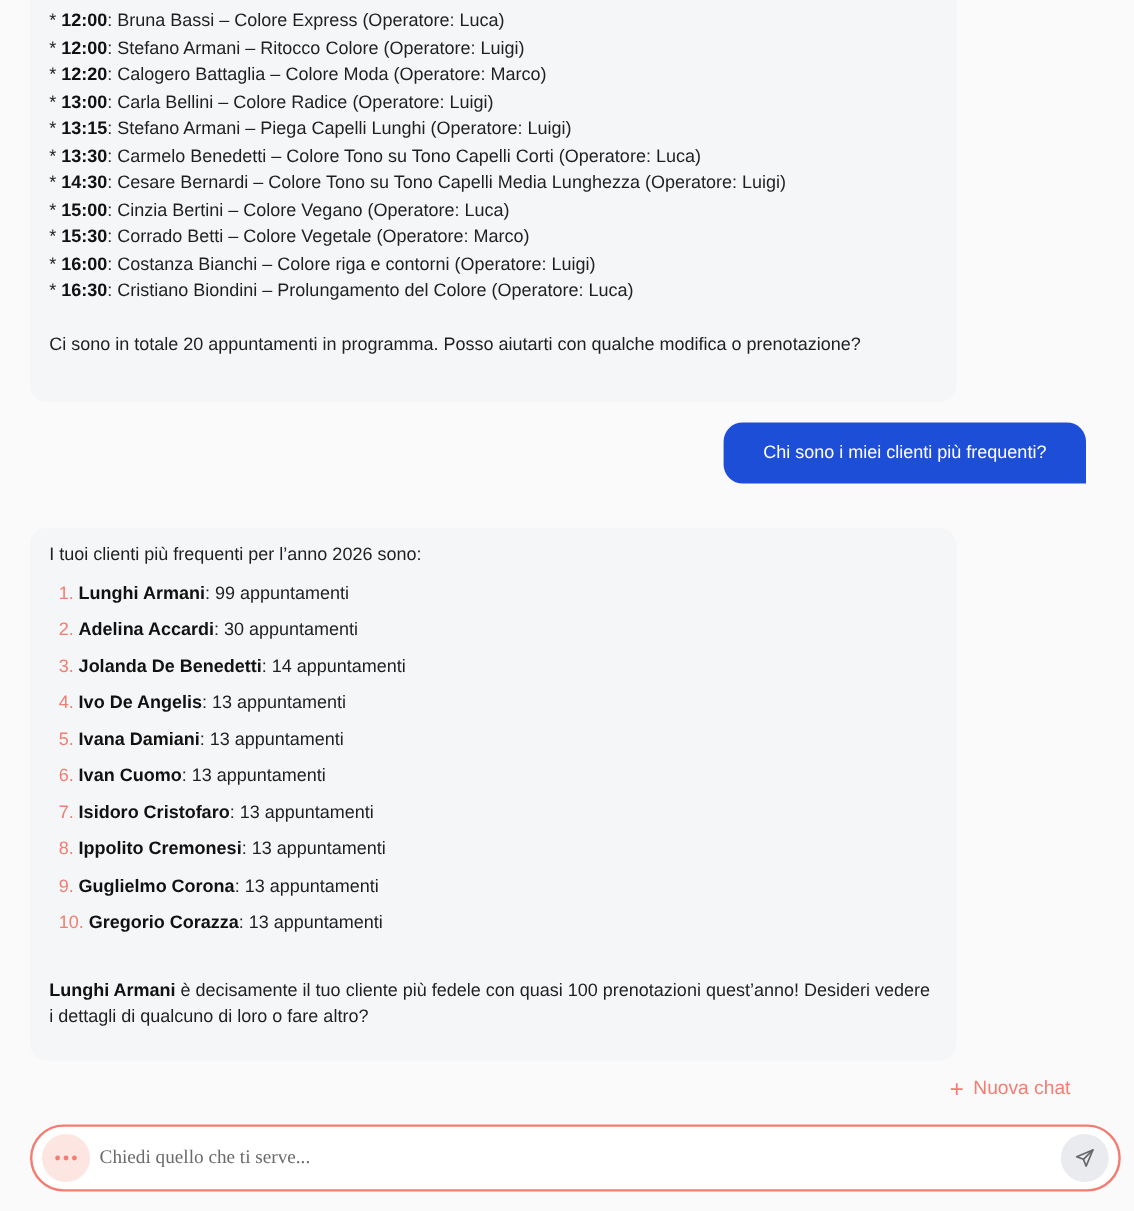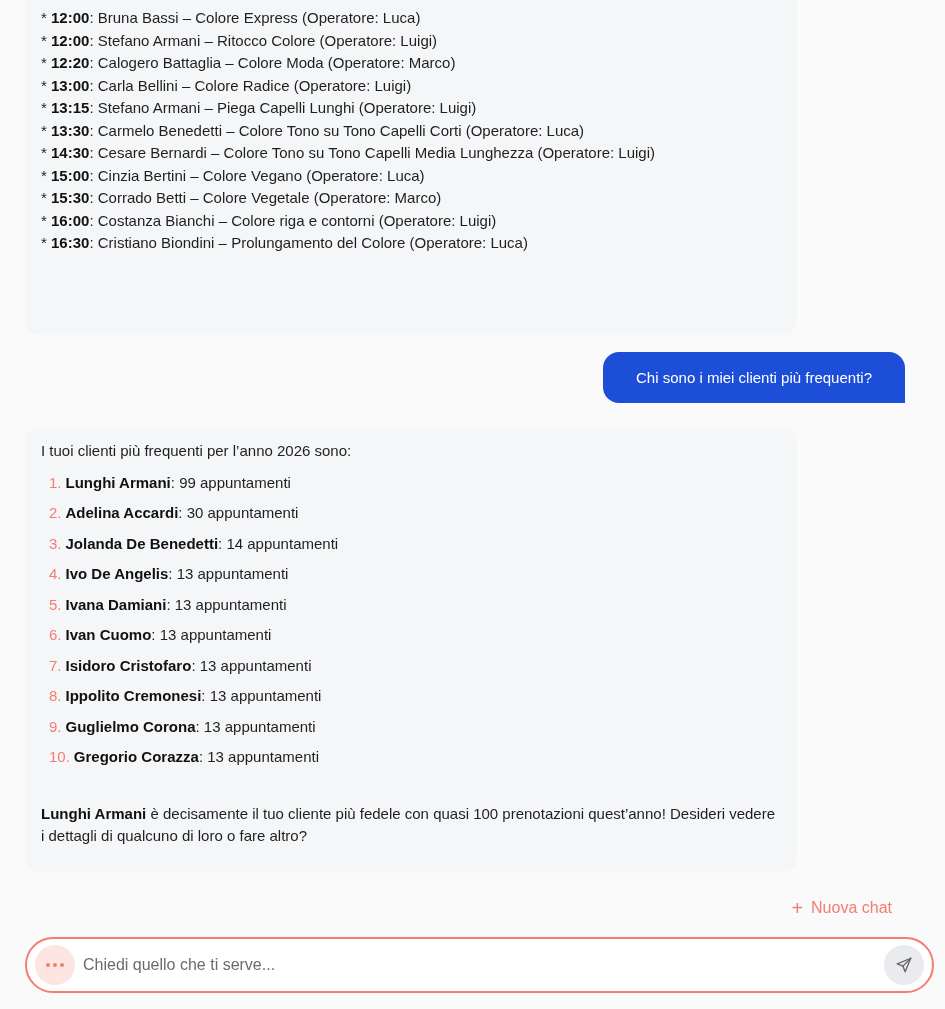--- a/index.html
+++ b/index.html
@@ -15,21 +15,21 @@
     position: absolute;
     left: 25px;
     width: 772px;
     background: #f5f6f8;
     border-radius: 14px;
     padding: 0 16px;
     font-size: 15px;
     line-height: 22.5px;
   }
   .bubble-1 { top: -10px; height: 345px; padding-top: 17px; border-top-left-radius: 0; border-top-right-radius: 0; }
-  .bubble-2 { top: 428px; height: 444px; padding-top: 12px; }
+  .bubble-2 { top: 440px; height: 444px; padding-top: 12px; }
   .line b { font-weight: bold; color: #111; }
   .gap { height: 22.5px; }
   .user-bubble {
     position: absolute;
     right: 11px;
     top: 352px;
     height: 51px;
     padding: 0 33px;
     background: #1d4ed8;
     color: #fff;
@@ -74,21 +74,21 @@
     background: #fde5e2;
     display: flex; align-items: center; justify-content: center;
     gap: 3px;
     flex-shrink: 0;
   }
   .more-btn .dot { width: 4px; height: 4px; border-radius: 50%; background: #f47c70; }
   .composer input {
     flex: 1;
     border: none; outline: none;
     background: transparent;
-    font-family: Liberation Sans, sans-serif;
+    font-family: Liberation Serif, serif;
     font-size: 16px;
     color: #333;
     margin-left: 8px;
   }
   .composer input::placeholder { color: #6b6b6b; }
   .send-btn {
     width: 40px; height: 40px; border-radius: 50%;
     background: #e9ebee;
     display: flex; align-items: center; justify-content: center;
     flex-shrink: 0;
@@ -107,20 +107,21 @@
       <div class="line"><span>* </span><b>13:00</b><span>: Carla Bellini – Colore Radice (Operatore: Luigi)</span></div>
       <div class="line"><span>* </span><b>13:15</b><span>: Stefano Armani – Piega Capelli Lunghi (Operatore: Luigi)</span></div>
       <div class="line"><span>* </span><b>13:30</b><span>: Carmelo Benedetti – Colore Tono su Tono Capelli Corti (Operatore: Luca)</span></div>
       <div class="line"><span>* </span><b>14:30</b><span>: Cesare Bernardi – Colore Tono su Tono Capelli Media Lunghezza (Operatore: Luigi)</span></div>
       <div class="line"><span>* </span><b>15:00</b><span>: Cinzia Bertini – Colore Vegano (Operatore: Luca)</span></div>
       <div class="line"><span>* </span><b>15:30</b><span>: Corrado Betti – Colore Vegetale (Operatore: Marco)</span></div>
       <div class="line"><span>* </span><b>16:00</b><span>: Costanza Bianchi – Colore riga e contorni (Operatore: Luigi)</span></div>
       <div class="line"><span>* </span><b>16:30</b><span>: Cristiano Biondini – Prolungamento del Colore (Operatore: Luca)</span></div>
     </div>
     <div class="gap"></div>
+    <div class="line">Ci sono in totale 20 appuntamenti in programma. Posso aiutarti con qualche modifica o prenotazione?</div>
   </div>
 
   <div class="user-bubble">Chi sono i miei clienti più frequenti?</div>
 
   <div class="assistant-bubble bubble-2">
     <div class="line">I tuoi clienti più frequenti per l’anno 2026 sono:</div>
     <ol class="ranked-list">
       <li><span class="num">1.</span><b>Lunghi Armani</b><span>: 99 appuntamenti</span></li>
       <li><span class="num">2.</span><b>Adelina Accardi</b><span>: 30 appuntamenti</span></li>
       <li><span class="num">3.</span><b>Jolanda De Benedetti</b><span>: 14 appuntamenti</span></li>

